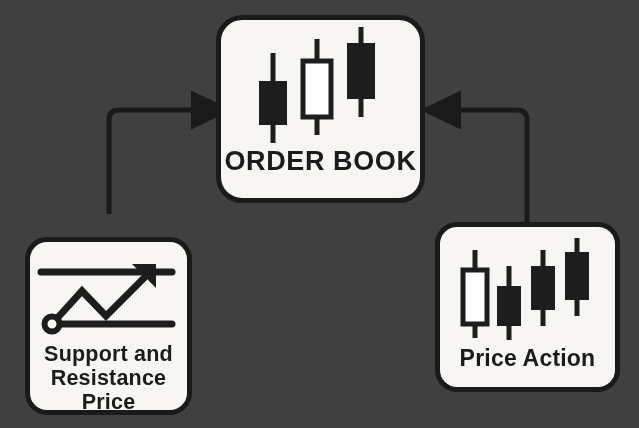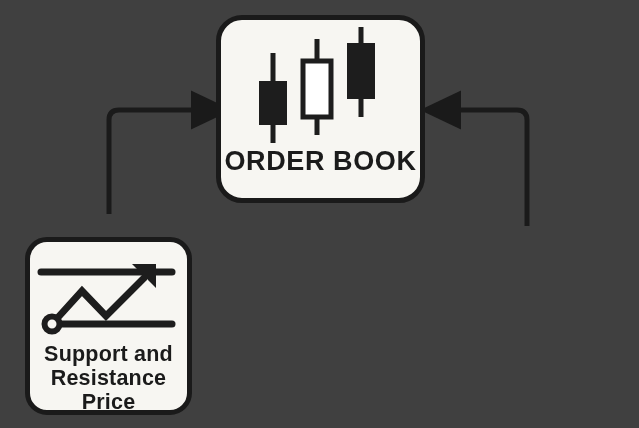--- a/index.html
+++ b/index.html
@@ -141,14 +141,33 @@
 
         <circle cx="16" cy="74" r="7.5" fill="#f7f6f2" stroke="#1d1d1d" stroke-width="6"></circle>
       </svg>
     </div>
     <div class="node-label" id="support-label">
       <div>Support and</div>
       <div>Resistance Price</div>
     </div>
   </div>
 
+  <div class="node-box" id="price-action-box">
+    <div class="icon-wrap" id="price-action-icon-wrap">
+      <svg class="node-icon" width="140" height="104" viewBox="0 0 140 104">
+
+        <rect x="14.5" y="12" width="5" height="88" fill="#1d1d1d"></rect>
+        <rect x="5" y="32" width="24" height="54" fill="#ffffff" stroke="#1d1d1d" stroke-width="5"></rect>
+
+        <rect x="48.5" y="28" width="5" height="74" fill="#1d1d1d"></rect>
+        <rect x="39" y="48" width="24" height="40" fill="#1d1d1d"></rect>
+
+        <rect x="82.5" y="12" width="5" height="76" fill="#1d1d1d"></rect>
+        <rect x="73" y="28" width="24" height="44" fill="#1d1d1d"></rect>
+
+        <rect x="116.5" y="0" width="5" height="78" fill="#1d1d1d"></rect>
+        <rect x="107" y="14" width="24" height="48" fill="#1d1d1d"></rect>
+      </svg>
+    </div>
+    <div class="node-label" id="price-action-label">Price Action</div>
+  </div>
 
 </div>
 
 </body></html>

